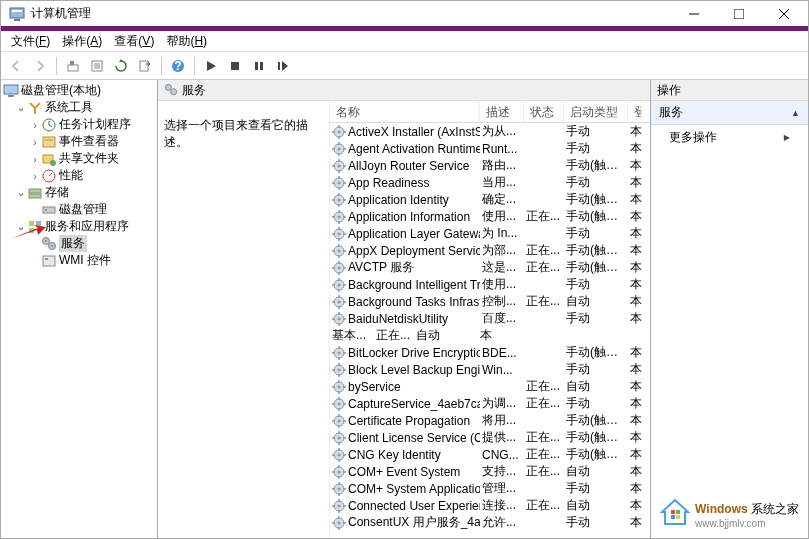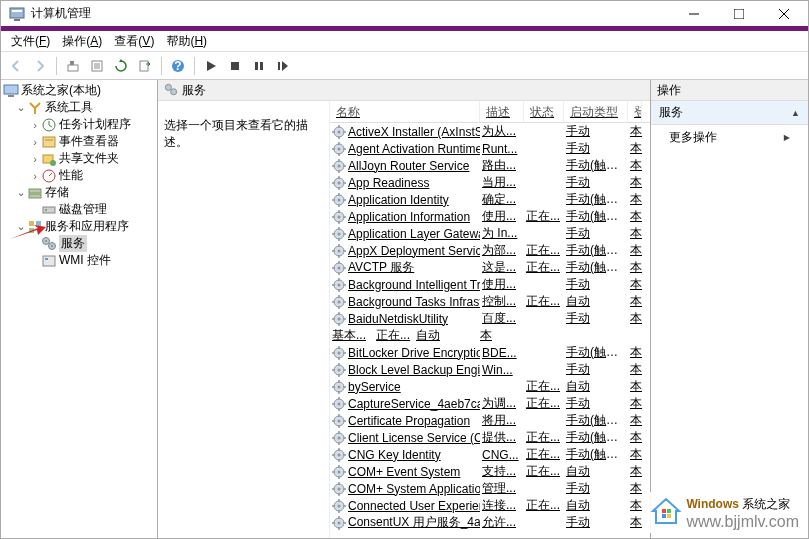--- a/index.html
+++ b/index.html
@@ -31,21 +31,21 @@
     .tree-item.selected .tree-label { background: #d8d8d8; padding: 0 2px; }
     .indent-1 { padding-left: 12px; }
     .indent-2 { padding-left: 26px; }
     .arrow-pointer { position: absolute; left: 10px; top: 225px; }
     
     .center-panel { flex: 1; display: flex; flex-direction: column; border-right: 1px solid #aaa; overflow: hidden; }
     .center-header { height: 21px; background: #f0f0f0; border-bottom: 1px solid #ddd; padding: 2px 6px; display: flex; align-items: center; }
     .center-body { flex: 1; display: flex; overflow: hidden; }
     .desc-panel { width: 172px; padding: 16px 6px; border-right: 1px solid #eee; }
     
-    .list-panel { flex: 1; overflow: hidden; display: flex; flex-direction: column; text-decoration: underline; }
+    .list-panel { flex: 1; overflow: hidden; display: flex; flex-direction: column; }
     .list-header { display: flex; height: 22px; border-bottom: 1px solid #ddd; background: #fff; }
     .col-h { padding: 3px 6px; border-right: 1px solid #eee; color: #555; white-space: nowrap; overflow: hidden; }
     .col-name { width: 150px; }
     .col-desc { width: 44px; }
     .col-status { width: 40px; }
     .col-startup { width: 64px; }
     .col-logon { width: 14px; }
     
     .list-rows { flex: 1; overflow: hidden; }
     .row { display: flex; height: 17px; align-items: center; white-space: nowrap; }
@@ -61,21 +61,21 @@
     .actions-header { height: 21px; background: #f0f0f0; border-bottom: 1px solid #ddd; padding: 2px 6px; display: flex; align-items: center; }
     .actions-section { background: #eaf2fb; padding: 3px 8px; display: flex; align-items: center; justify-content: space-between; border-bottom: 1px solid #ddd; }
     .actions-item { padding: 4px 18px; display: flex; align-items: center; }
     .chev-up { font-size: 9px; color: #444; }
     .chev-right { font-size: 8px; color: #444; margin-left: auto; }
     
     .watermark { position: absolute; right: 6px; bottom: 6px; display: flex; align-items: center; gap: 4px; background: rgba(255,255,255,0.9); padding: 2px 4px; }
     .watermark .wlogo svg { width: 32px; height: 32px; }
     .watermark .wtxt { font-size: 15px; }
     .watermark .wtxt .blue { color: #a16207; font-weight: bold; }
-    .watermark .wurl { font-size: 16px; color: #888; }
+    .watermark .wurl { font-size: 10px; color: #888; }
   </style>
 </head>
 <body>
 
 <div class="window">
 
   <div class="titlebar">
     <span class="app-icon">
       <svg viewBox="0 0 16 16">
           <rect x="1" y="2" width="14" height="10" fill="#9bb8d6" stroke="#4a6a8a"></rect>
@@ -180,21 +180,21 @@
   </div>
 
   <div class="body-area">
 
     <div class="tree-panel">
       <div class="tree-item">
         <span class="tree-icon"><svg viewBox="0 0 16 16">
               <rect x="1" y="2" width="14" height="9" fill="#aecdf0" stroke="#5a7a9a"></rect>
               <rect x="5" y="12" width="6" height="2" fill="#888"></rect>
             </svg></span>
-        <span class="tree-label">系统之家(本地)</span>
+        <span class="tree-label">磁盘管理(本地)</span>
       </div>
       <div class="tree-item indent-1">
         <span class="tree-toggle">⌄</span>
         <span class="tree-icon"><svg viewBox="0 0 16 16">
               <path d="M3 3 L8 8 L13 3 M8 8 L8 14" stroke="#d4a02a" stroke-width="2" fill="none"></path>
             </svg></span>
         <span class="tree-label">系统工具</span>
       </div>
       <div class="tree-item indent-2">
         <span class="tree-toggle">›</span>

